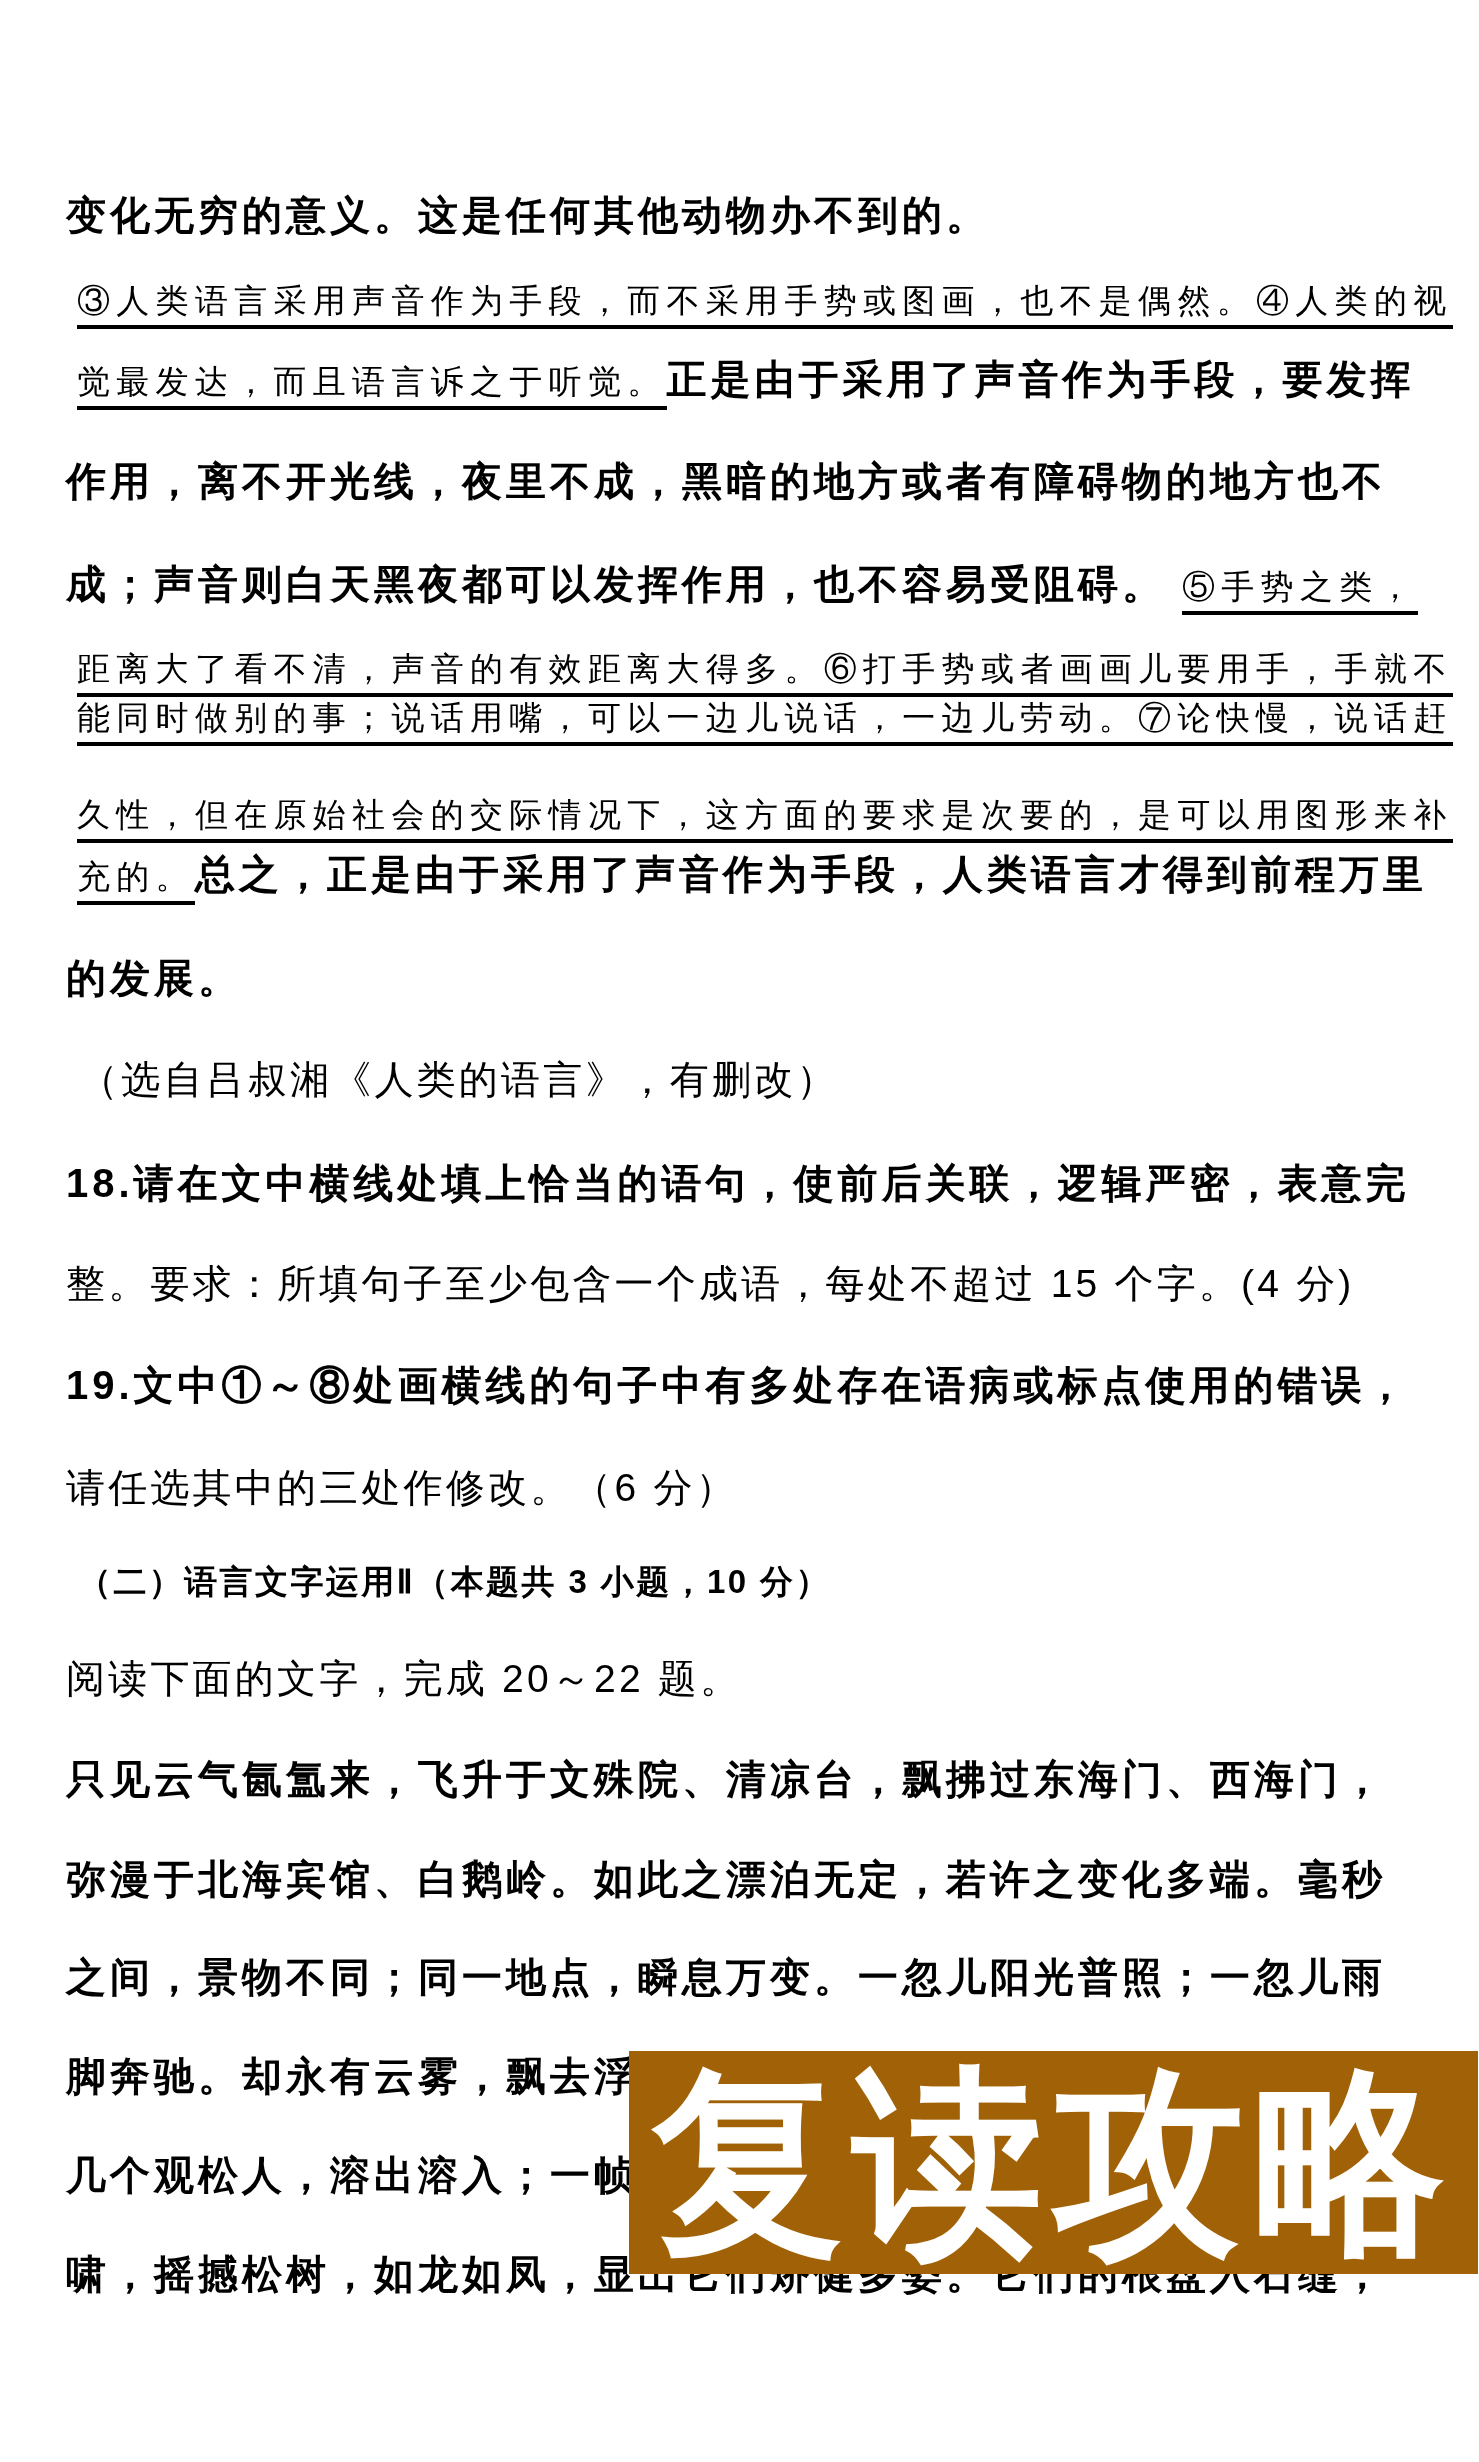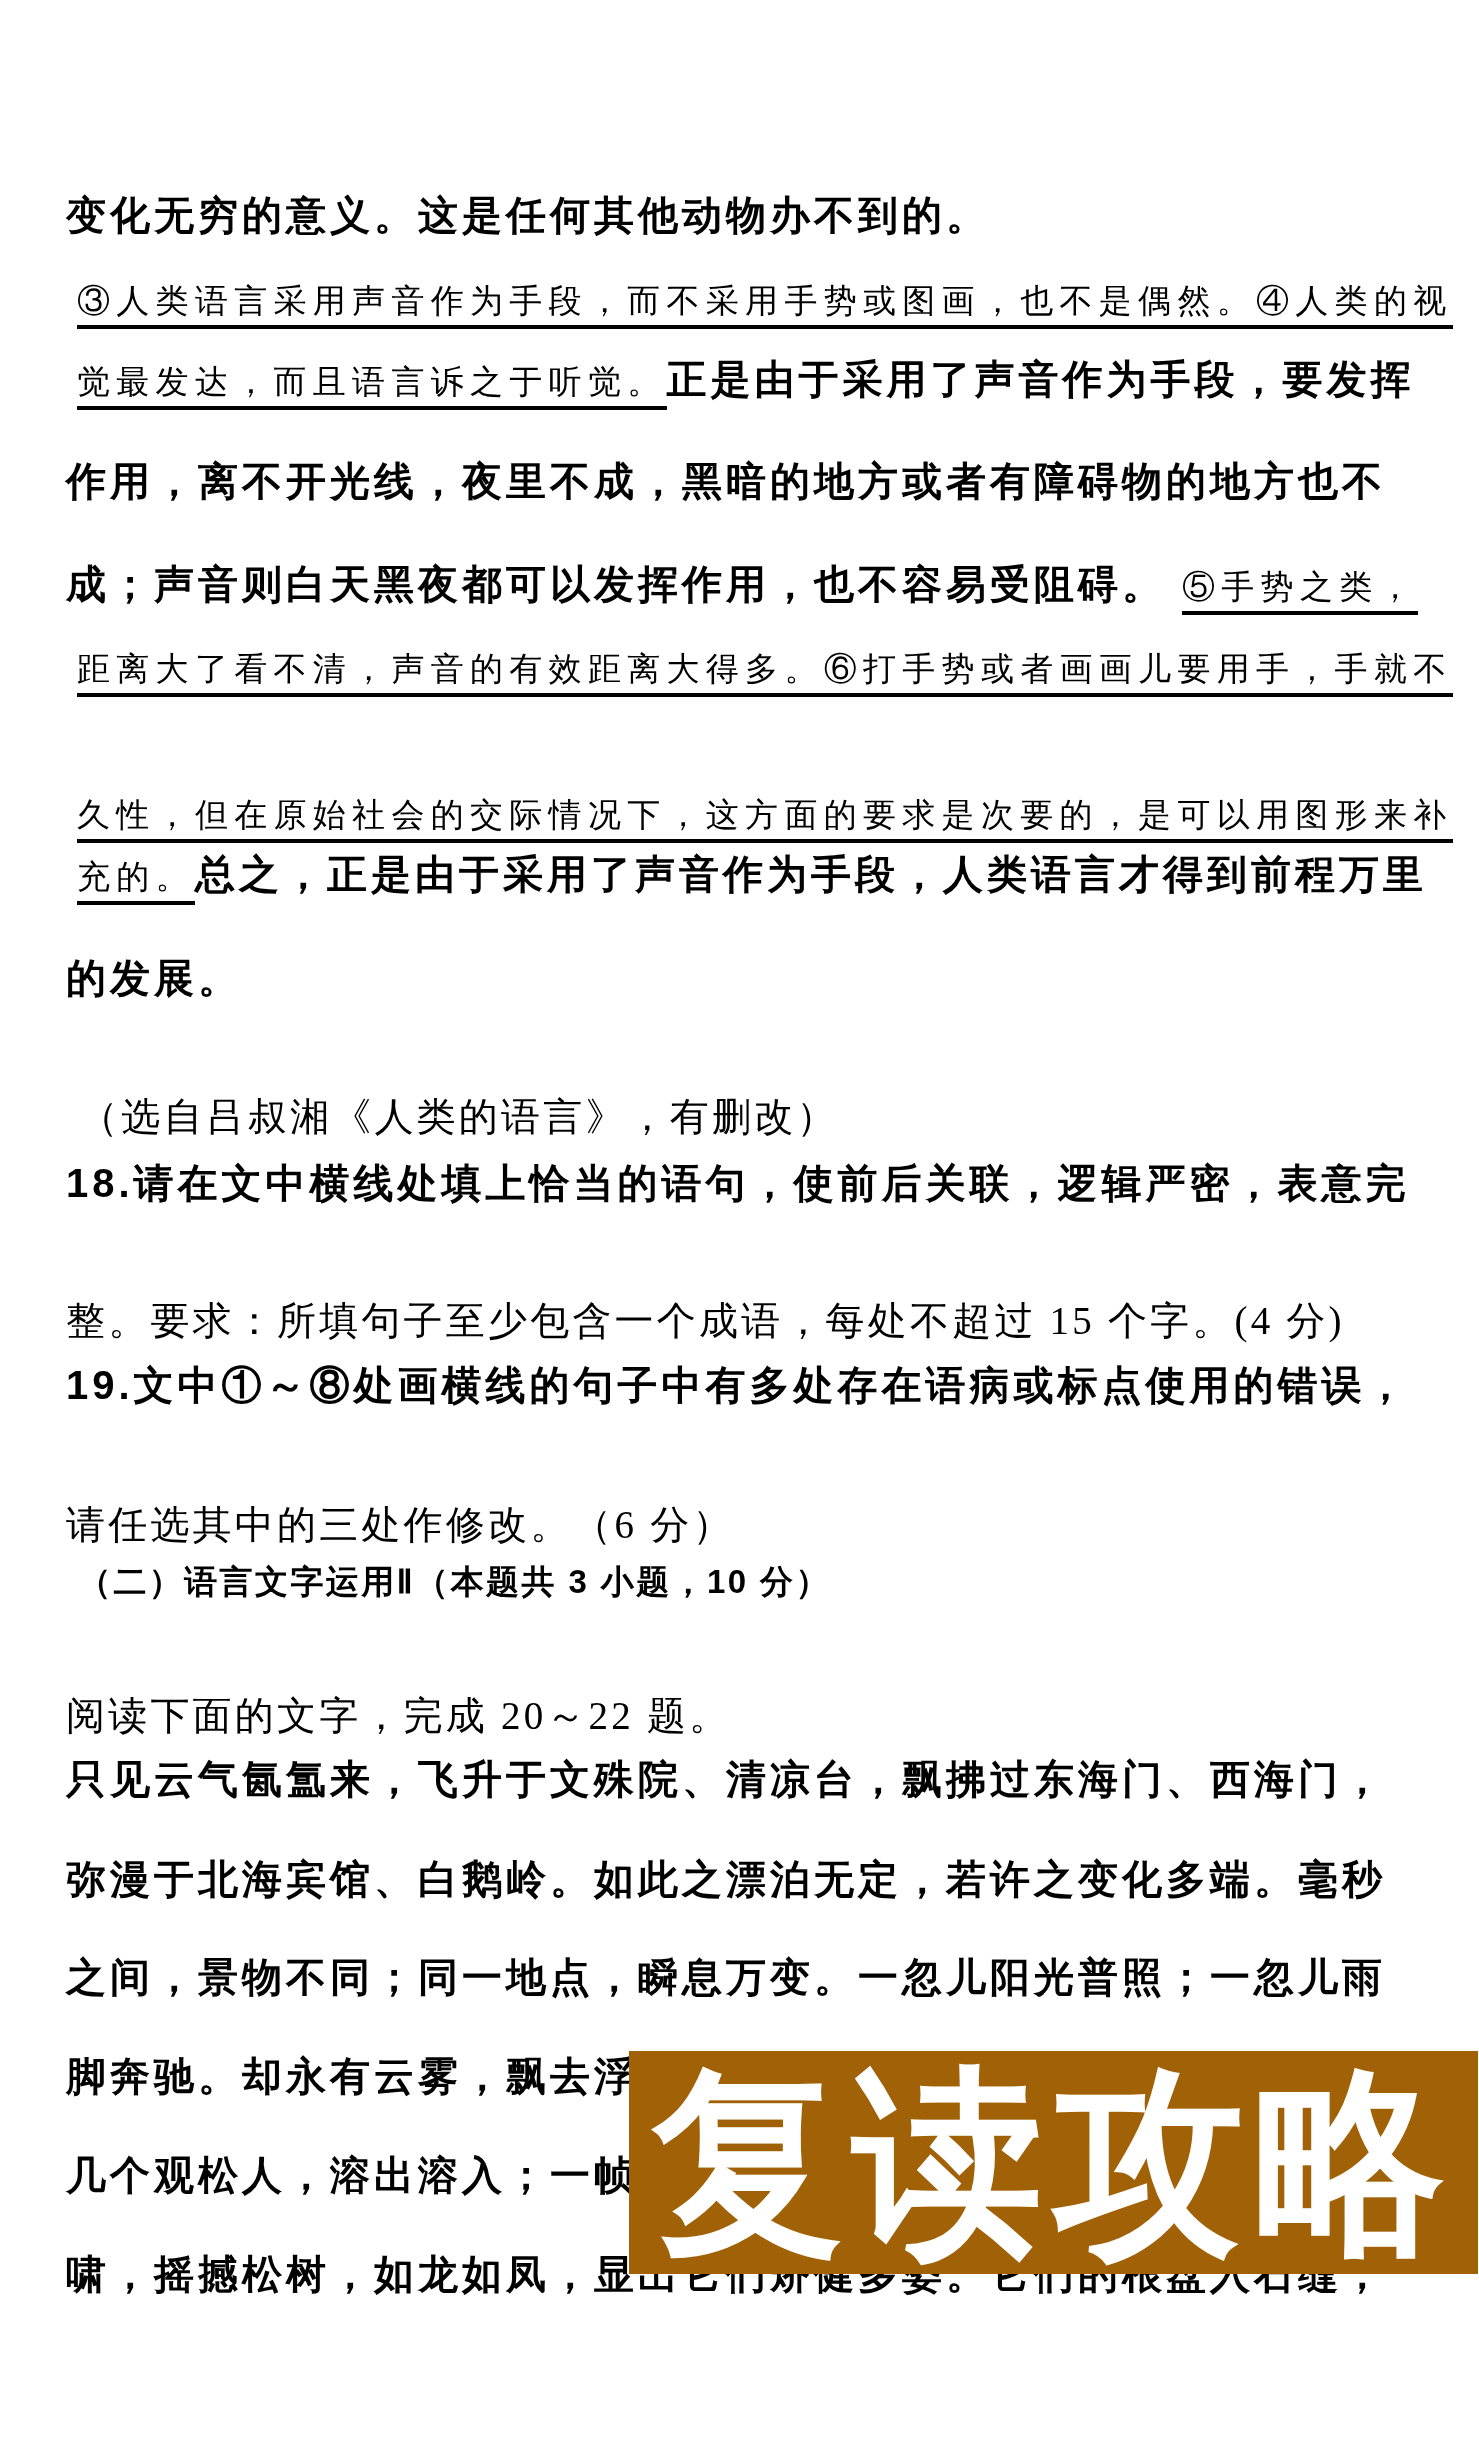--- a/index.html
+++ b/index.html
@@ -18,25 +18,24 @@
   }
   
   .hei{
     font-family:"Liberation Sans",sans-serif;
     font-weight:700;
     font-size:40px;
     letter-spacing:4px;
   }
   
   .song{
-    font-family:Liberation Serif, serif;
+    font-family:Liberation Sans, sans-serif;
     font-weight:400;
     font-size:39px;
     letter-spacing:3.2px;
-    margin-top:37px;
   }
   
   .kai{
     font-family:"Liberation Serif",serif;
     font-weight:400;
     font-size:33px;
     letter-spacing:6.3px;
   }
   .u{
     border-bottom:4px solid #000;
@@ -82,20 +81,23 @@
 
   <div class="line hei" style="left:66px;top:461px">作用，离不开光线，夜里不成，黑暗的地方或者有障碍物的地方也不</div>
 
   <div class="line" style="left:66px;top:564px">
     <span class="hei">成；声音则白天黑夜都可以发挥作用，也不容易受阻碍。</span><span class="kai u">⑤手势之类，</span>
   </div>
 
   <div class="line" style="left:61px;top:653px">
     <span class="kai u">距离大了看不清，声音的有效距离大得多。⑥打手势或者画画儿要用手，手就不</span>
   </div>
+  <div class="line" style="left:61px;top:702px">
+    <span class="kai u">能同时做别的事；说话用嘴，可以一边儿说话，一边儿劳动。⑦论快慢，说话赶</span>
+  </div>
   <div class="line" style="left:61px;top:799px">
     <span class="kai u">久性，但在原始社会的交际情况下，这方面的要求是次要的，是可以用图形来补</span>
   </div>
 
   <div class="line" style="left:61px;top:854px">
     <span class="kai u">充的。</span><span class="hei">总之，正是由于采用了声音作为手段，人类语言才得到前程万里</span>
   </div>
 
   <div class="line hei" style="left:66px;top:958px">的发展。</div>
   <div class="line song" style="left:79px;top:1060px">（选自吕叔湘《人类的语言》，有删改）</div>

